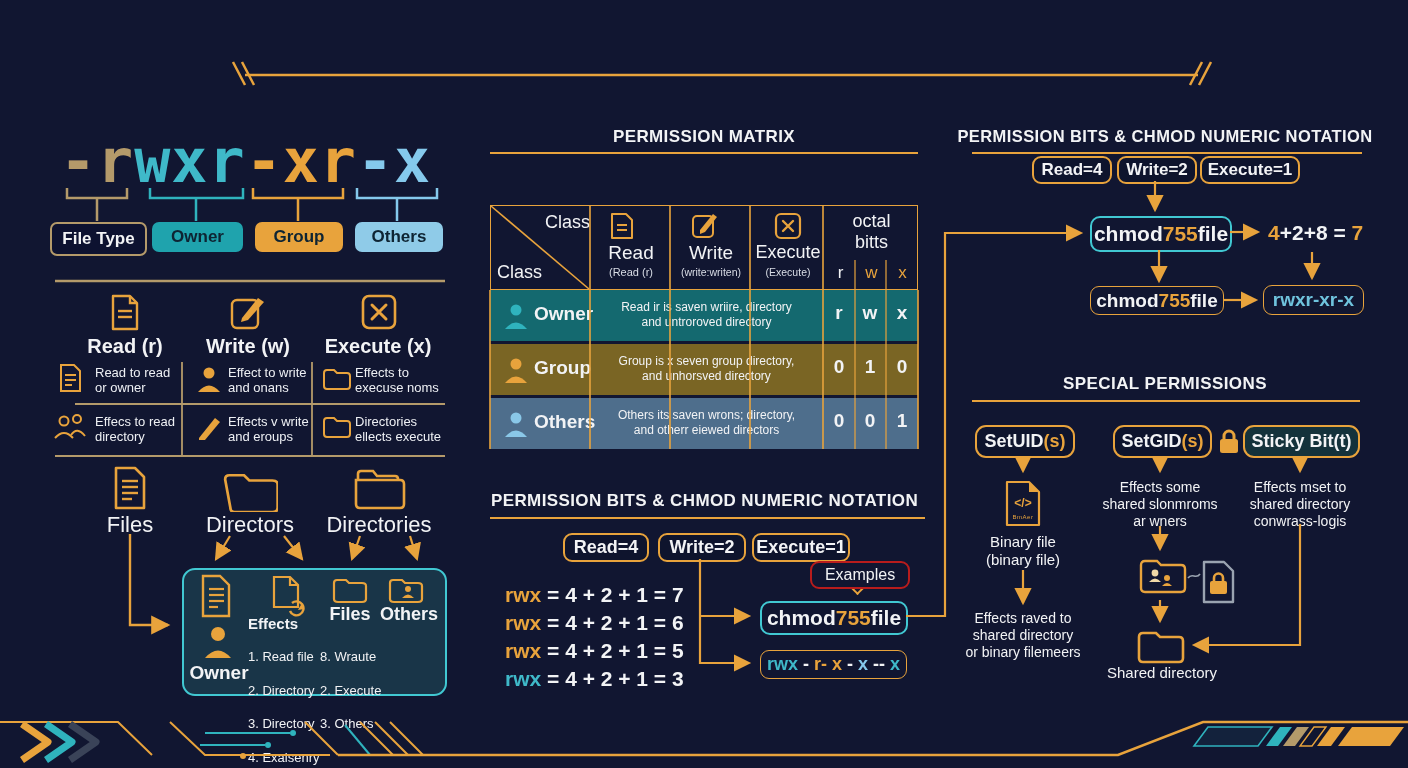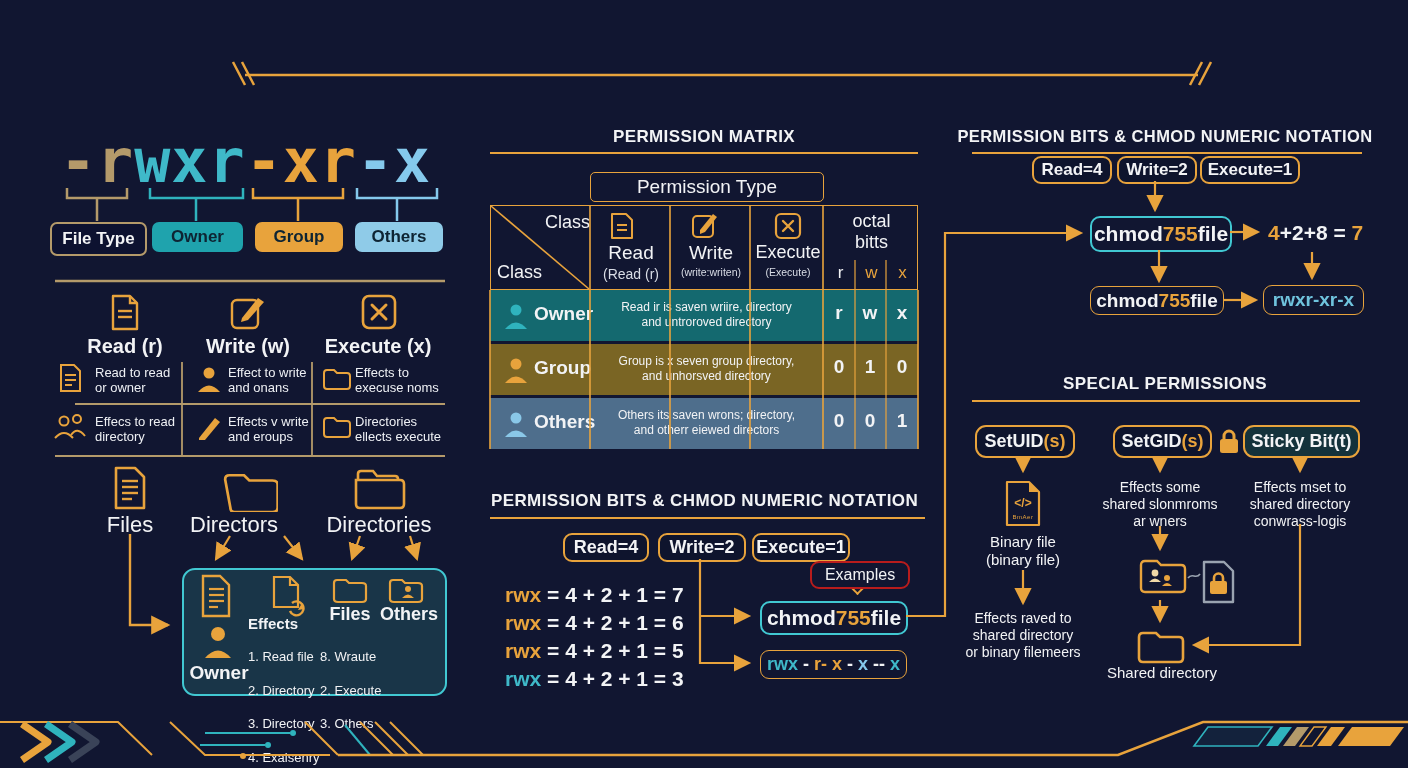--- a/index.html
+++ b/index.html
@@ -107,21 +107,21 @@
     <line x1="10" y1="33" x2="20" y2="33" stroke="#e8a33c" stroke-width="2.4"></line>
   </svg>
   <svg class="abs" style="left:222px;top:470px;" width="56" height="42">
     <path d="M3 9 q0 -4 4 -4 h14 l5 5 h22 q5 0 5 4 v22 q0 4 -5 4 h-36 q-4 0 -4 -4 z" transform="scale(1.05)" fill="none" stroke="#e8a33c" stroke-width="2.6"></path>
   </svg>
   <svg class="abs" style="left:350px;top:466px;" width="58" height="46">
     <path d="M6 14 h44 q4 0 4 4 v20 q0 4 -4 4 h-40 q-4 0 -4 -4 z" fill="none" stroke="#e8a33c" stroke-width="2.6"></path>
     <path d="M8 14 v-6 q0 -3 3 -3 h12 l4 5 h18 q3 0 3 3" fill="none" stroke="#e8a33c" stroke-width="2.6"></path>
   </svg>
   <div class="abs" style="left:80px;top:512px;width:100px;text-align:center;font-size:22px;">Files</div>
-  <div class="abs" style="left:190px;top:512px;width:120px;font-size:22px;">Directors</div>
+  <div class="abs" style="left:190px;top:512px;width:120px;text-align:center;font-size:22px;">Directors</div>
   <div class="abs" style="left:314px;top:512px;width:130px;text-align:center;font-size:22px;">Directories</div>
 
   <div class="abs" style="left:182px;top:568px;width:261px;height:124px;border:2.5px solid #41c8d2;border-radius:13px;background:rgba(35,92,103,.45);z-index:2;">
     <svg class="abs" style="left:15px;top:4px;" width="34" height="44">
       <path d="M4 2 h17 l9 9 v31 h-26 z" fill="none" stroke="#e8a33c" stroke-width="2.4"></path>
       <line x1="10" y1="15" x2="25" y2="15" stroke="#e8a33c" stroke-width="2.2"></line>
       <line x1="10" y1="21" x2="25" y2="21" stroke="#e8a33c" stroke-width="2.2"></line>
       <line x1="10" y1="27" x2="25" y2="27" stroke="#e8a33c" stroke-width="2.2"></line>
       <line x1="10" y1="33" x2="19" y2="33" stroke="#e8a33c" stroke-width="2.2"></line>
     </svg>
@@ -155,32 +155,31 @@
     <svg class="abs" style="left:204px;top:6px;" width="36" height="28">
       <path d="M2 7 q0 -3 3 -3 h9 l3 3 h13 q4 0 4 3 v13 q0 3 -4 3 h-24 q-4 0 -4 -3 z" fill="none" stroke="#e8a33c" stroke-width="2.2"></path>
       <circle cx="20" cy="13" r="3" fill="#e8a33c"></circle>
         <path d="M14 22 q6 -7 12 0 z" fill="#e8a33c"></path>
     </svg>
     <div class="abs" style="left:196px;top:34px;width:56px;text-align:center;font-size:18px;font-weight:bold;">Others</div>
   </div>
 
   <div class="abs sec-title" style="left:490px;top:127px;width:428px;">PERMISSION MATRIX</div>
   <div class="abs uline" style="left:490px;top:152px;width:428px;"></div>
-  <div class="abs cbox" style="left:590px;top:172px;width:232px;height:28px;border:1.6px solid #e8a33c;border-radius:5px;font-size:19px;font-weight:normal;">Permission Type</div>
 
   <div class="abs" style="left:490px;top:205px;width:428px;height:85px;border:1.6px solid #e8a33c;box-sizing:border-box;">
     <div class="abs" style="left:54px;top:6px;font-size:18px;">Class</div>
     <div class="abs" style="left:6px;top:56px;font-size:18px;">Class</div>
     <svg class="abs" style="left:118px;top:6px;" width="26" height="28">
       <path d="M3 2 h14 l6 6 v18 h-20 z" fill="none" stroke="#e8a33c" stroke-width="2" stroke-linejoin="round"></path>
       <line x1="8" y1="13" x2="18" y2="13" stroke="#e8a33c" stroke-width="2"></line>
       <line x1="8" y1="18" x2="18" y2="18" stroke="#e8a33c" stroke-width="2"></line>
     </svg>
     <div class="abs" style="left:100px;top:36px;width:80px;text-align:center;font-size:19px;">Read</div>
-    <div class="abs" style="left:100px;top:60px;width:80px;text-align:center;font-size:14px;color:#d9dde6;">(Read (r)</div>
+    <div class="abs" style="left:100px;top:60px;width:80px;text-align:center;font-size:11px;color:#d9dde6;">(Read (r)</div>
     <svg class="abs" style="left:200px;top:5px;" width="30" height="30">
       <rect x="2" y="5" width="20" height="21" rx="4" fill="none" stroke="#e8a33c" stroke-width="2"></rect>
       <path d="M9 19 L22 3 l4 3 L14 21 l-5 2 z" fill="#e8a33c"></path>
     </svg>
     <div class="abs" style="left:180px;top:36px;width:80px;text-align:center;font-size:19px;">Write</div>
     <div class="abs" style="left:177px;top:60px;width:86px;text-align:center;font-size:10.5px;color:#d9dde6;">(write:writen)</div>
     <svg class="abs" style="left:283px;top:6px;" width="28" height="28">
       <rect x="2" y="2" width="24" height="24" rx="5" fill="none" stroke="#e8a33c" stroke-width="2.2"></rect>
       <path d="M9 9 L19 19 M19 9 L9 19" stroke="#e8a33c" stroke-width="2.4" stroke-linecap="round"></path>
     </svg>

